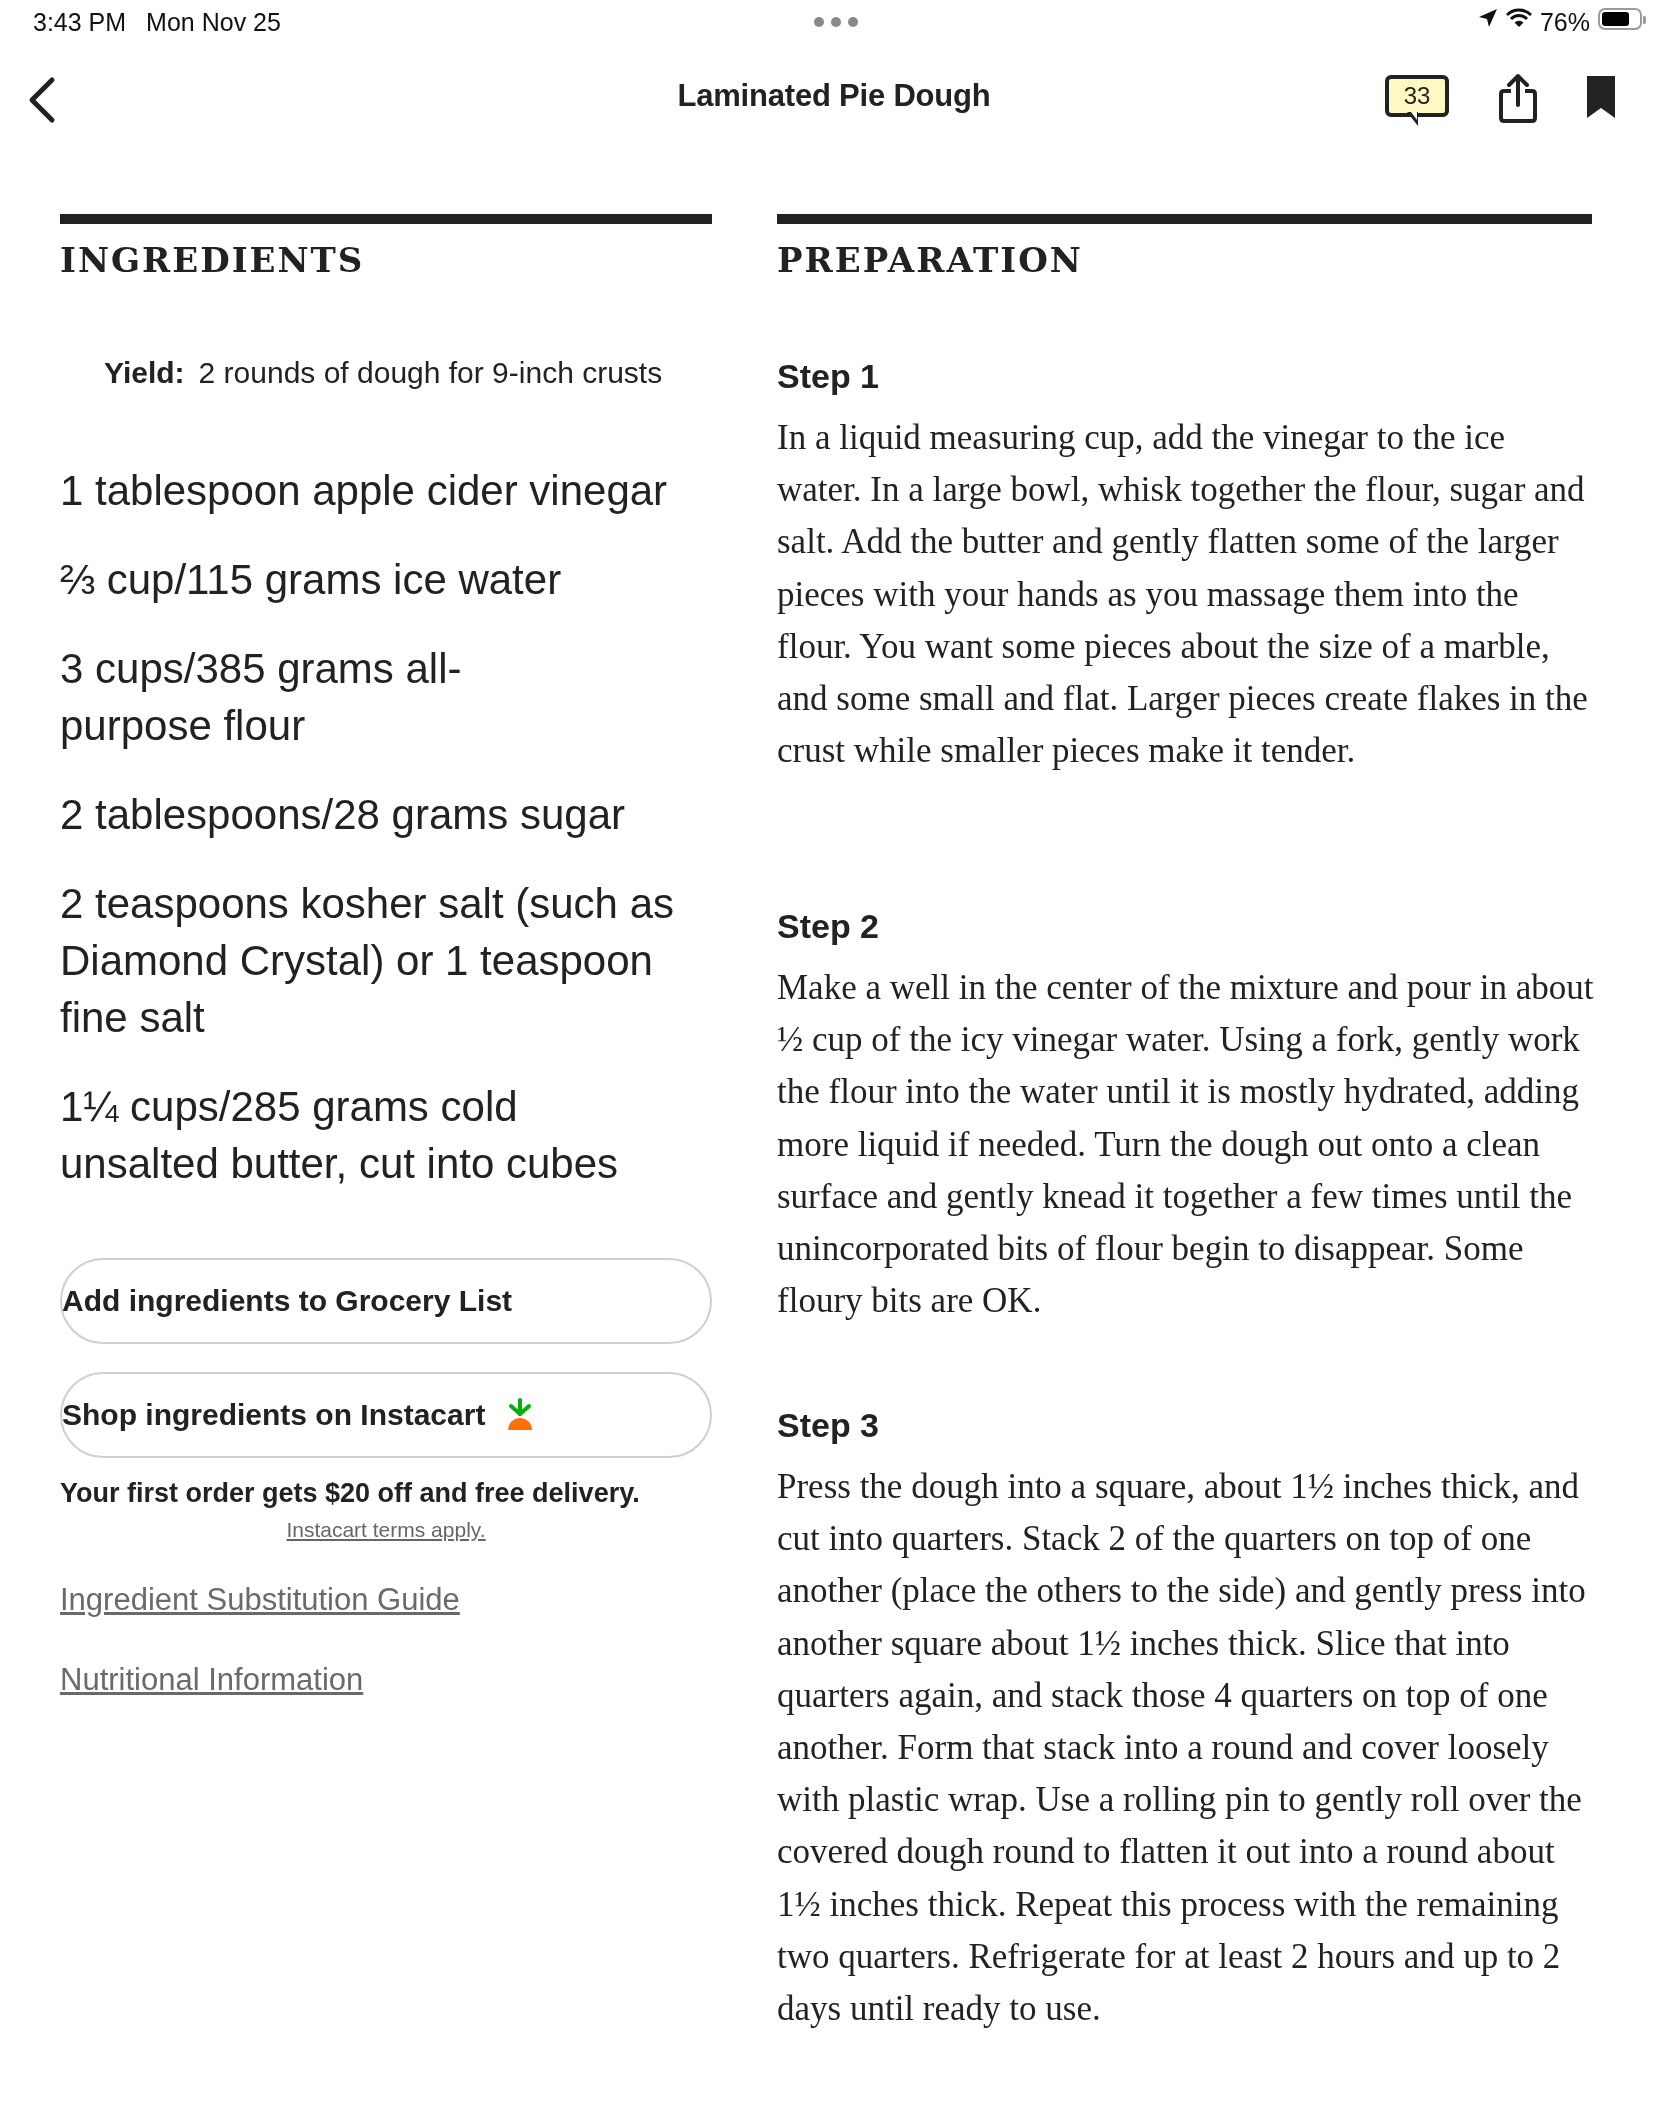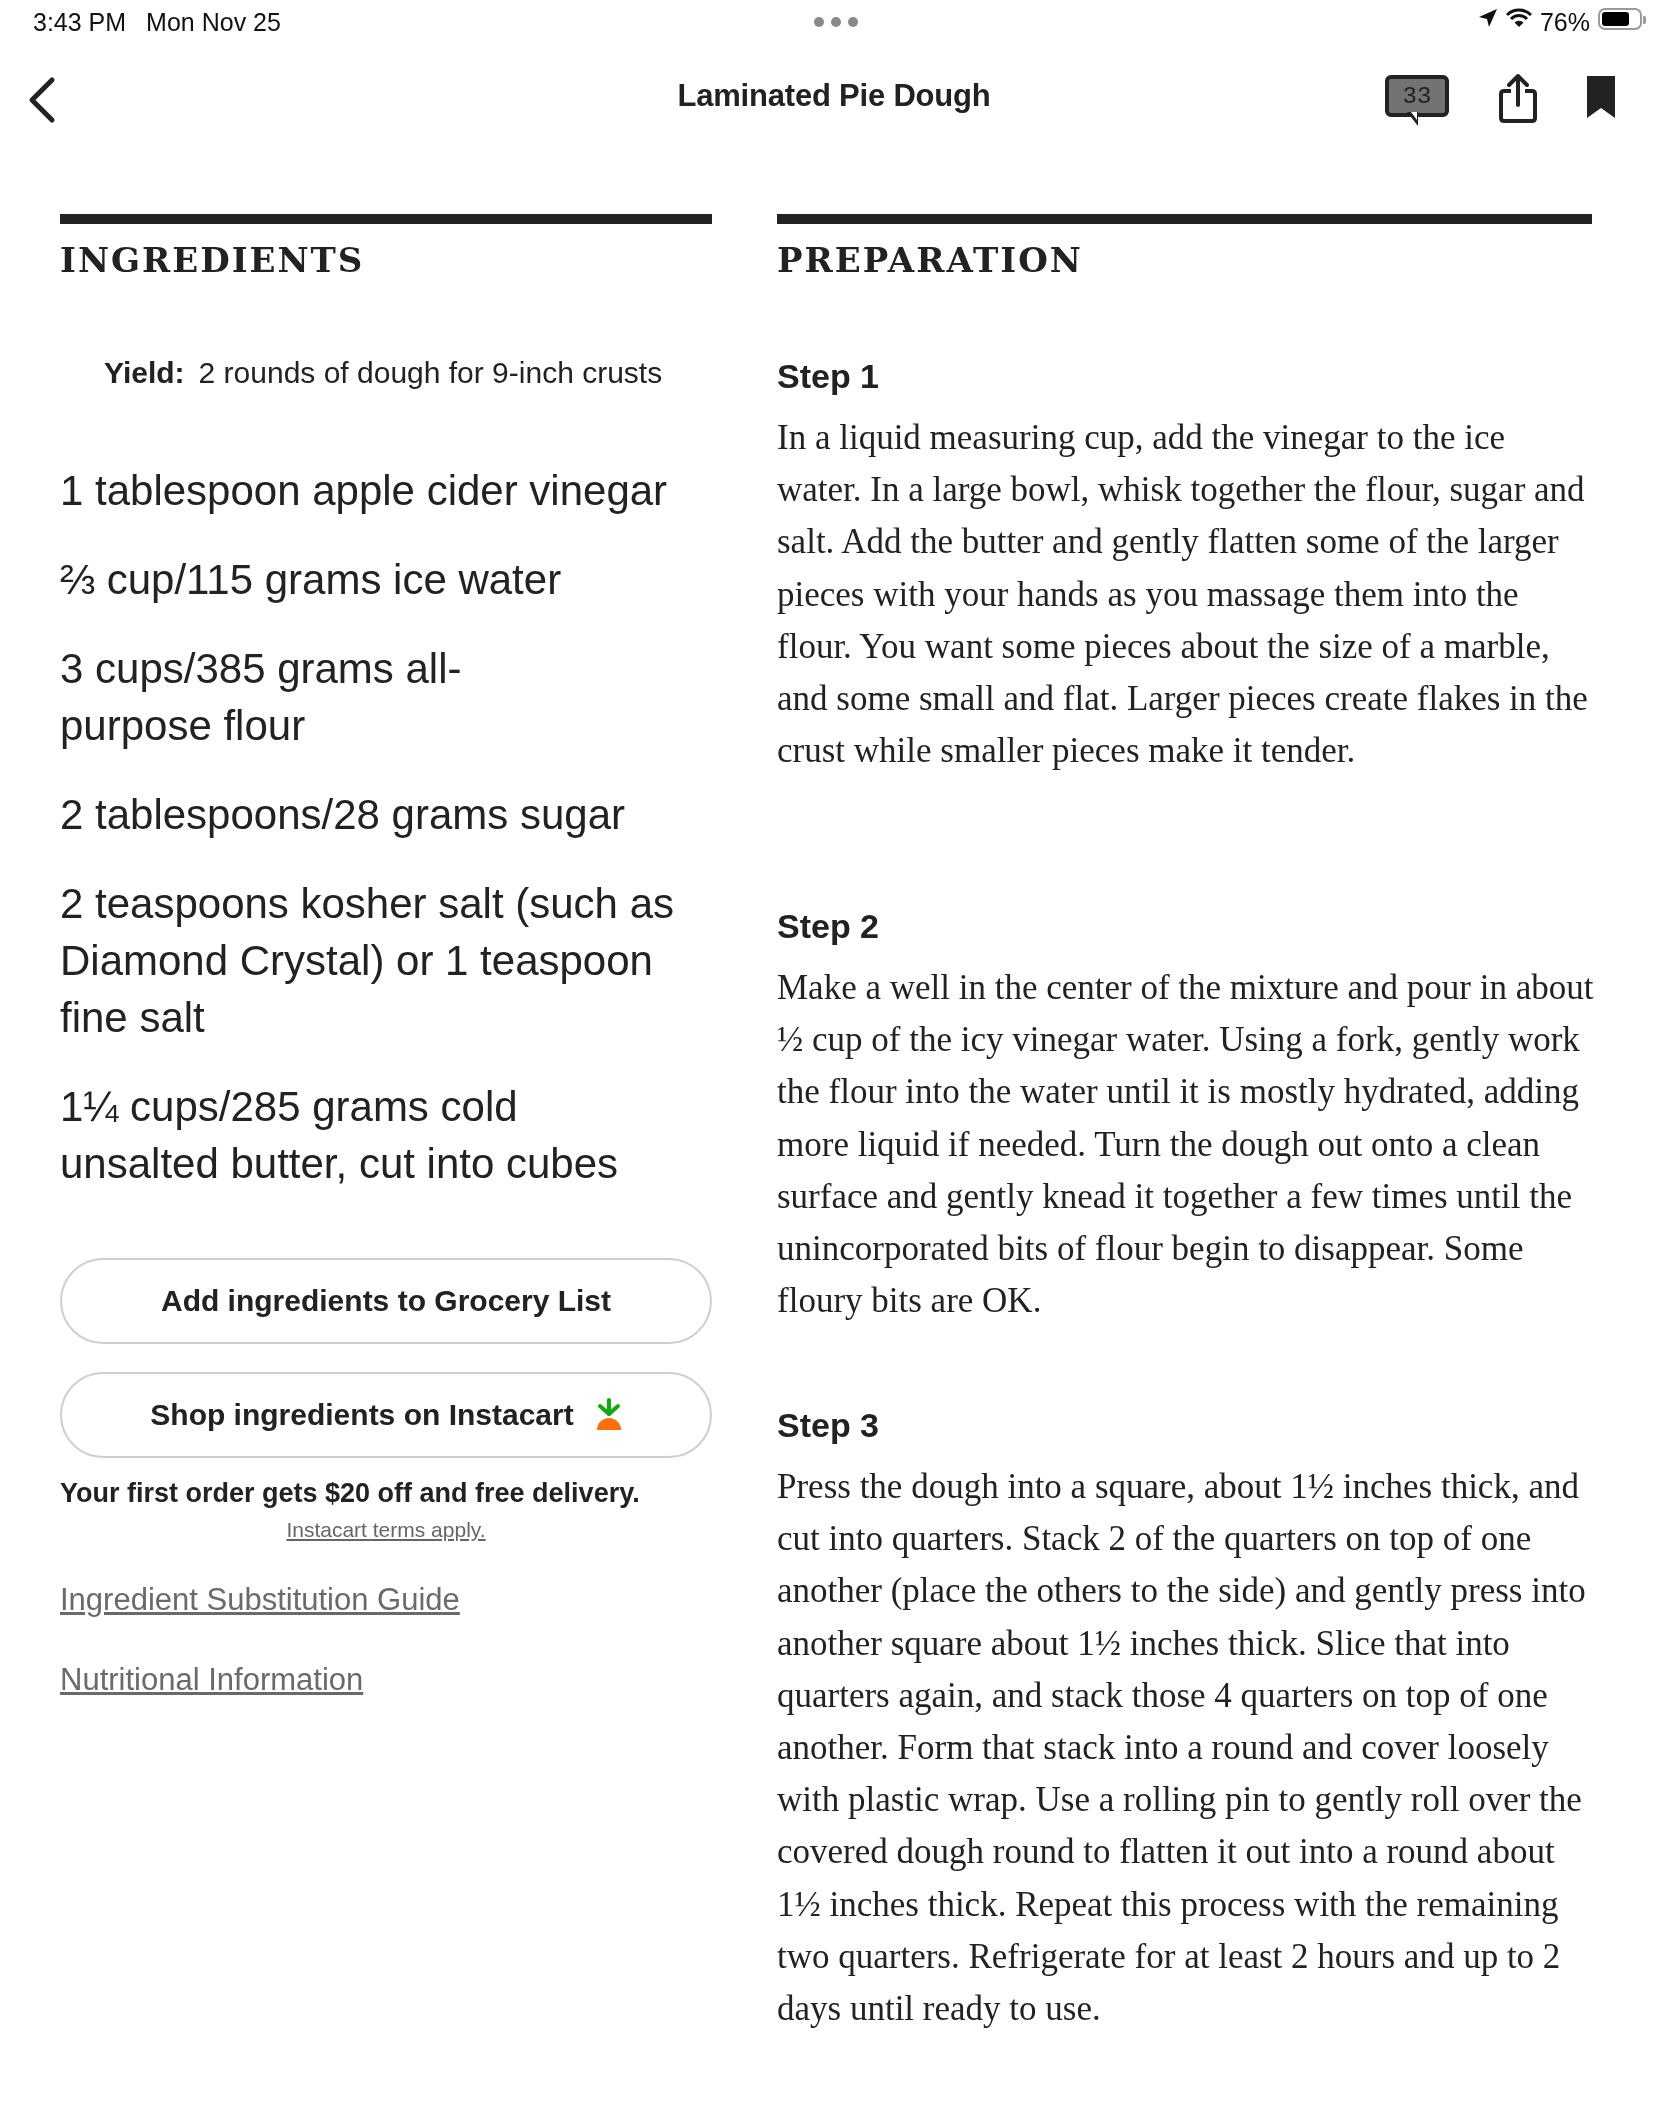--- a/index.html
+++ b/index.html
@@ -15,36 +15,36 @@
   .status-right { right:26px; top:8px; display:flex; align-items:flex-start; gap:8px; font-size:25px; color:#111; }
   .battery { width:44px; height:22px; border:2px solid #9a9a9a; border-radius:7px; position:relative; box-sizing:border-box; padding:2px; }
   .battery .fill { width:76%; height:100%; background:#000; border-radius:3px; }
   .battery .nub { position:absolute; right:-6px; top:6px; width:3px; height:8px; background:#9a9a9a; border-radius:0 2px 2px 0; }
 
   
   .back { left:22px; top:68px; width:44px; height:60px; cursor:pointer; }
   .nav-title { left:0; width:1668px; top:78px; text-align:center; font-size:31px; font-weight:bold; color:#222; letter-spacing:-0.2px; }
   .comments { left:1385px; top:75px; width:68px; height:56px; cursor:pointer; }
   .comments .box { position:absolute; left:0; top:0; width:64px; height:42px; border:4px solid #222; border-radius:6px; box-sizing:border-box;
-                   display:flex; align-items:center; justify-content:center; font-size:24px; color:#222; background:#737373;font-family:Liberation Mono, monospace; }
+                   display:flex; align-items:center; justify-content:center; font-size:24px; color:#222; background:#fef9c3; }
   .share { left:1498px; top:72px; width:40px; height:52px; cursor:pointer; }
   .bookmark { left:1586px; top:76px; width:30px; height:44px; cursor:pointer; }
 
   
   .rule { height:10px; background:#222; }
   .section-heading { font-family:"DejaVu Serif", serif; font-weight:bold; font-size:34px; letter-spacing:2px; color:#222; }
 
   .yield { left:60px; top:356px; font-size:30px; color:#222; white-space:nowrap; }
   .yield b { margin-right:14px;margin-left:44px; }
 
   .ingredients { left:60px; top:462px; width:660px; margin:0; padding:0; list-style:none; }
   .ingredients li { font-size:42px; line-height:57px; color:#222; margin-bottom:32px; }
 
   .pill { left:60px; width:652px; height:86px; border:2px solid #cfcfcf; border-radius:44px; box-sizing:border-box;
-          display:flex; align-items:center; justify-content:center; font-size:30px; font-weight:bold; color:#222; background:#fff; cursor:pointer; }
+          display:flex; align-items:center; justify-content:flex-start; font-size:30px; font-weight:bold; color:#222; background:#fff; cursor:pointer; }
   .pill .carrot { margin-left:22px; display:inline-block; width:26px; height:34px; position:relative; }
 
   .promo { left:60px; width:652px; top:1478px; font-size:27px; font-weight:bold; color:#222; }
   .terms { left:60px; width:652px; top:1518px; text-align:center; font-size:21px; color:#666; }
   .terms a, .link a { color:inherit; text-decoration:underline; }
   .link { left:60px; font-size:31px; color:#6a6a6a; }
 
   .step-title { font-size:34px; font-weight:bold; color:#222; }
   .step-body { width:820px; font-family:"Liberation Serif", serif; font-size:35px; line-height:52.2px; color:#222; margin:0; }
 </style>

